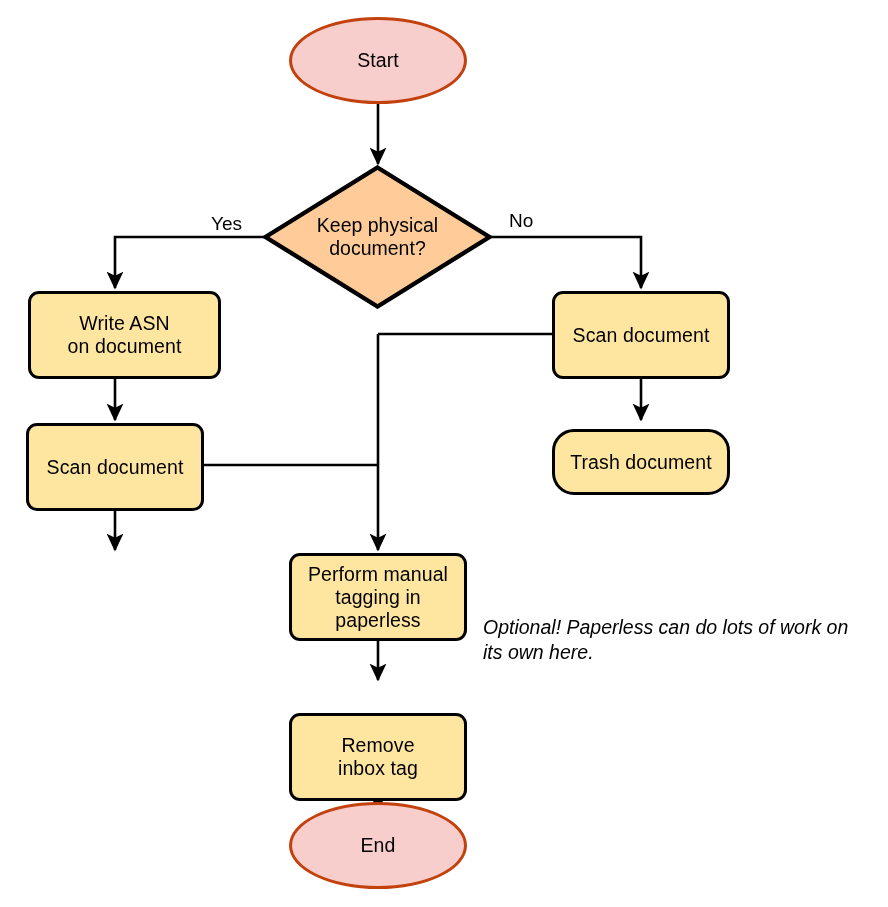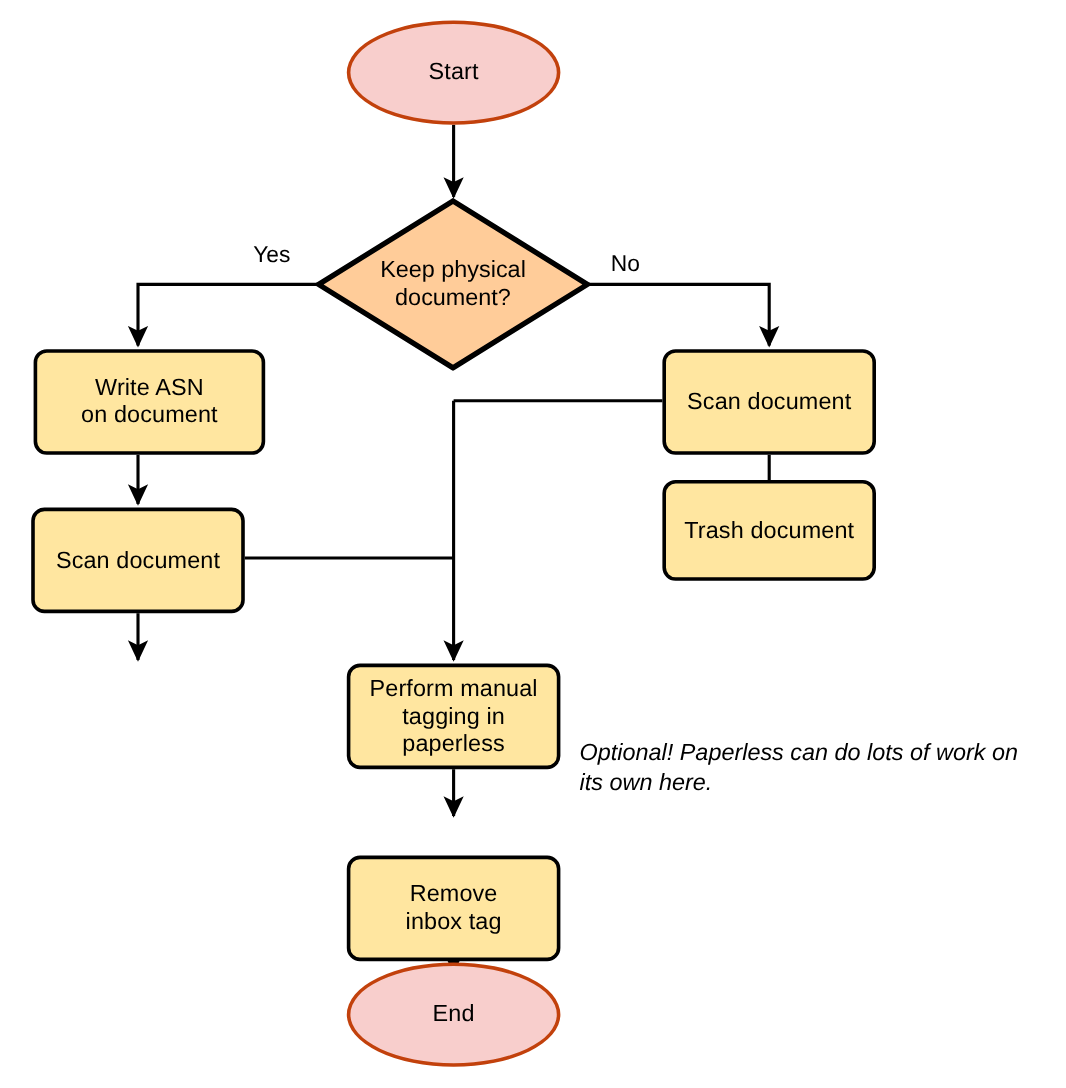--- a/index.html
+++ b/index.html
@@ -139,42 +139,42 @@
   </div>
 
   <div class="decision-wrap" style="left:263px; top:165px; width:229px; height:144px;">
     <svg width="229" height="144" viewBox="0 0 229 144" xmlns="http://www.w3.org/2000/svg">
       <polygon points="114.5,2.5 226.5,72 114.5,141.5 2.5,72" fill="#ffcc99" stroke="#000000" stroke-width="4.4" stroke-linejoin="miter"></polygon>
     </svg>
     <div class="decision-text">Keep physical
 document?</div>
   </div>
 
-  <div class="edge-label" style="left:208px; top:202px;">
+  <div class="edge-label" style="left:208px; top:213px;">
     <span>Yes</span>
   </div>
   <div class="edge-label" style="left:506px; top:210px;">
     <span>No</span>
   </div>
 
   <div class="node process" style="left:28px; top:291px; width:193px; height:88px;">
     <span class="node-label">Write ASN
 on document</span>
   </div>
 
   <div class="node process" style="left:26px; top:423px; width:178px; height:88px;">
     <span class="node-label">Scan document</span>
   </div>
 
 
   <div class="node process" style="left:552px; top:291px; width:178px; height:88px;">
     <span class="node-label">Scan document</span>
   </div>
 
-  <div class="node process" style="left:552px; top:400px; width:178px; height:84px;">
+  <div class="node process" style="left:552px; top:429px; width:178px; height:66px;border-radius:22px;">
     <span class="node-label">Trash document</span>
   </div>
 
   <div class="node process" style="left:289px; top:553px; width:178px; height:88px;">
     <span class="node-label">Perform manual
 tagging in
 paperless</span>
   </div>
 
   <div class="node process" style="left:289px; top:713px; width:178px; height:88px;">

